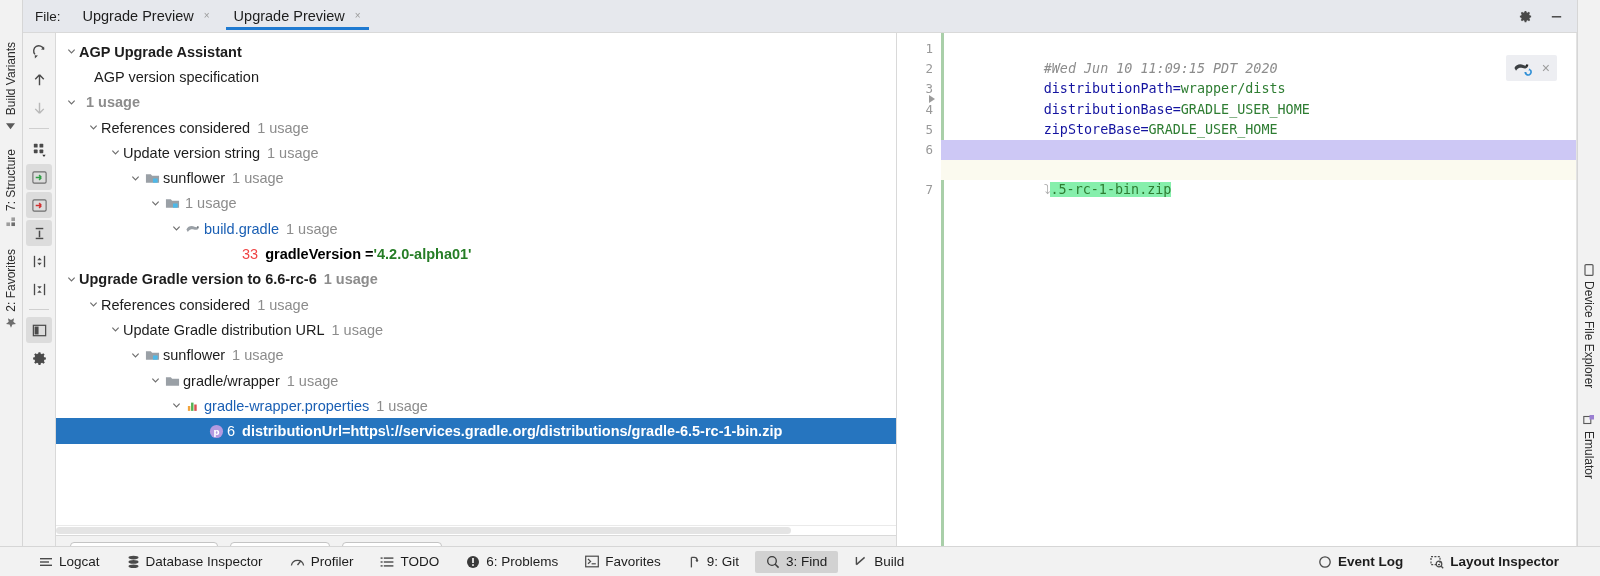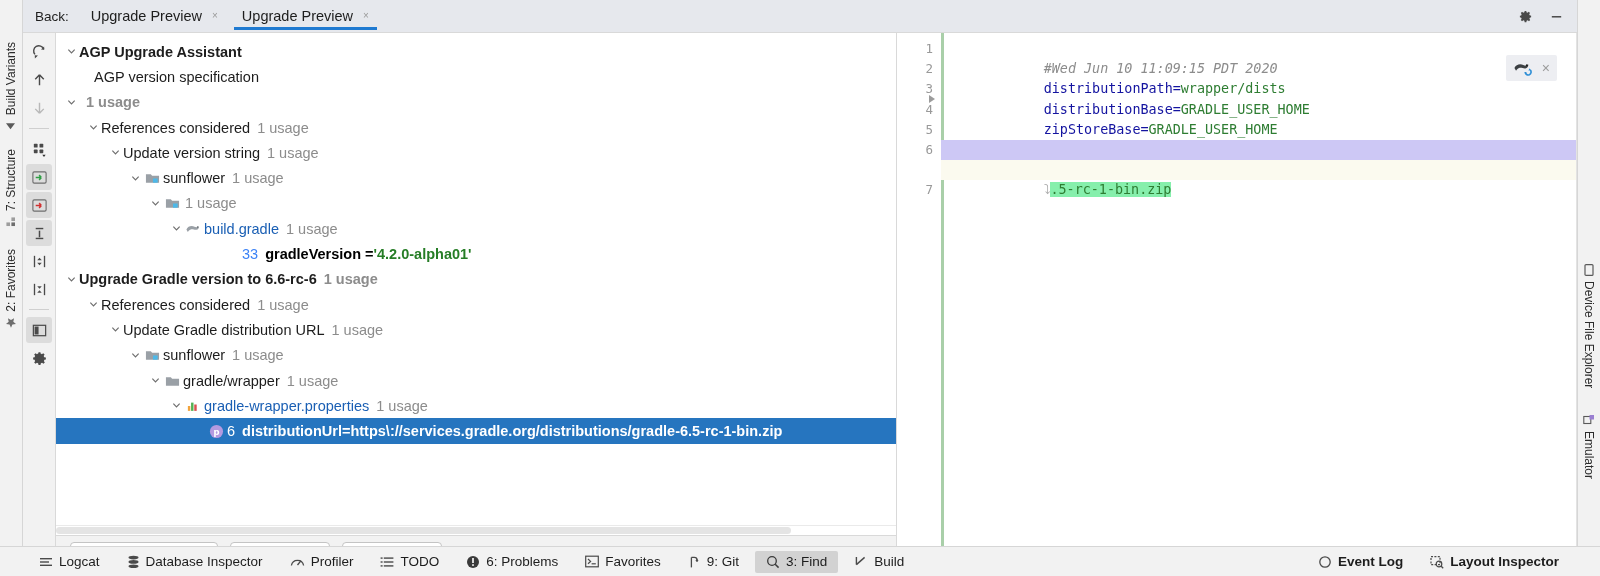--- a/index.html
+++ b/index.html
@@ -88,21 +88,21 @@
   .chev{
     width:15px;flex:0 0 15px;display:flex;align-items:center;justify-content:center;
     color:#6e6e6e;
   }
   .chev svg{display:block;}
   .ico{width:18px;flex:0 0 18px;display:flex;align-items:center;justify-content:center;margin-right:2px;}
   .lbl{}
   .bold{font-weight:bold;}
   .usage{color:#8c8c8c;margin-left:7px;}
   .link{color:#1a5fb4;}
-  .linenum{color:#3b82f6;margin-right:7px;}
+  .linenum{color:#ef4444;margin-right:7px;}
   .row.sel .linenum{color:#ffffff;font-weight:normal;}
   .codegreen{color:#267d26;font-weight:bold;}
   .codebold{font-weight:bold;color:#000;}
 
   .hscroll{
     height:9px;flex:0 0 9px;background:#ffffff;border-top:1px solid #eaeaea;position:relative;
   }
   .hscroll .thumb{position:absolute;left:0;top:1px;height:7px;width:735px;background:#e4e4e4;border-radius:4px;}
 
   
@@ -220,21 +220,21 @@
             <rect x="6.5" y="1" width="4.5" height="4.5" fill="#9a7fd1"></rect>
           </svg>
       </span>
       <span>Emulator</span>
     </div>
   </div>
 
   <div class="win">
 
     <div class="tabstrip">
-      <div class="findlabel">Back:</div>
+      <div class="findlabel">File:</div>
 
       <div class="tab">
         <span>Upgrade Preview</span>
         <span class="tx">×</span>
       </div>
 
       <div class="tab active">
         <span>Upgrade Preview</span>
         <span class="tx">×</span>
       </div>

